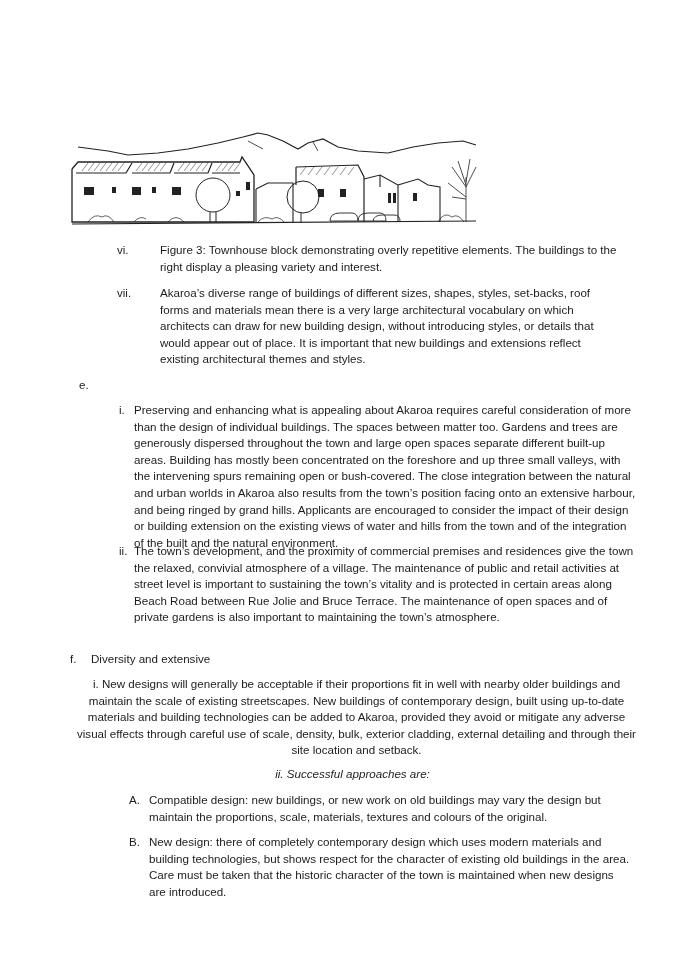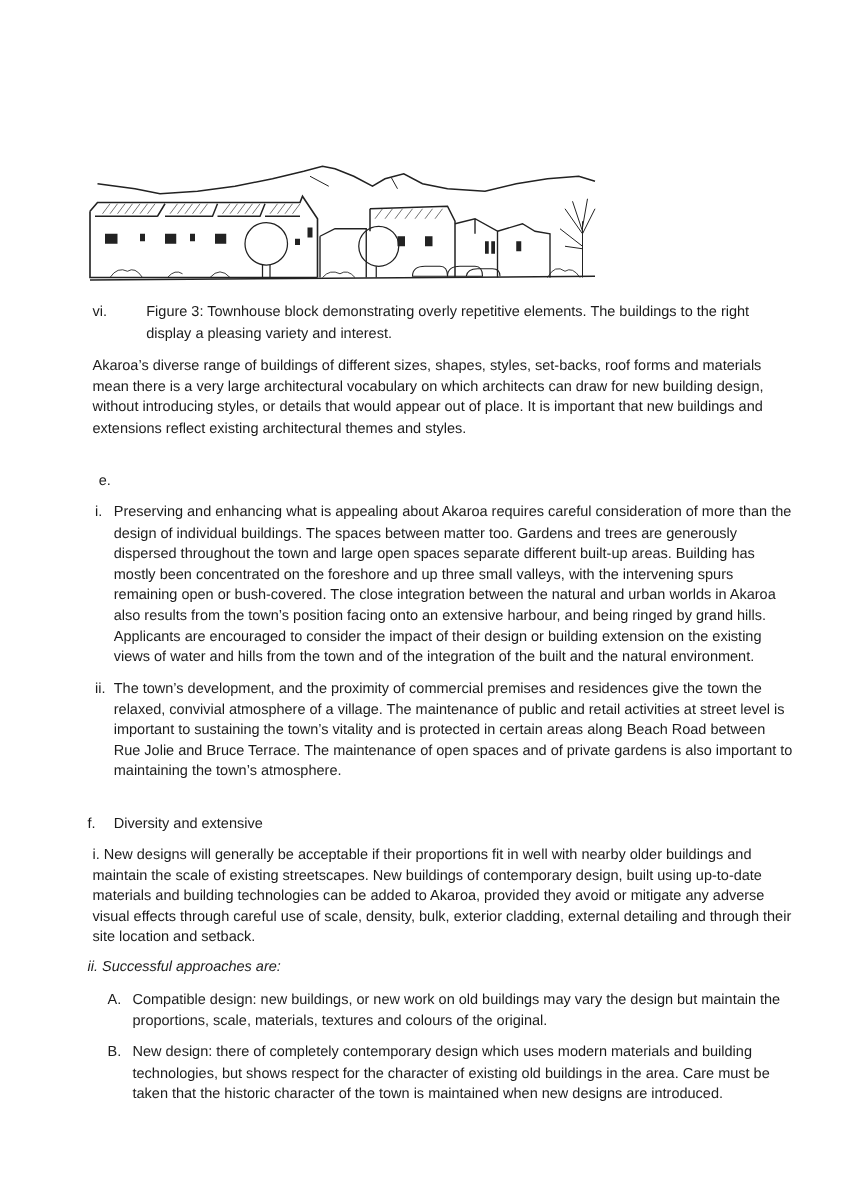--- a/index.html
+++ b/index.html
@@ -8,34 +8,34 @@
       font-family: "Liberation Sans", sans-serif;
       color: #1c1c1c;
       font-size: 11.6px;
       line-height: 16.6px;
     }
     .abs { position: absolute; }
     .figure { left: 68px; top: 127px; width: 412px; height: 103px; }
     .figure svg { width: 100%; height: 100%; }
 
     .item { position: absolute; display: flex; }
-    .item .num { flex: 0 0 auto; }
+    .item .num { flex: 0 0 auto; margin-left: 43px; }
     .item .txt { flex: 1 1 auto; }
 
     
     .r-item .num { width: 43px; padding-left: 0; }
     .r-item { left: 74px; width: 545px; }
 
     .heading { position: absolute; display: flex; }
     .heading .num { width: 21px; }
 
     .sub-item { left: 76px; width: 560px; }
     .sub-item .num { width: 15px; }
 
-    .plain { position: absolute; left: 74px; width: 565px; }
+    .plain { position: absolute; left: 74px; width: 565px; text-align: center; }
 
     .alpha-item { left: 86px; width: 545px; }
     .alpha-item .num { width: 20px; }
   </style>
 </head>
 <body>
 
 <div class="abs figure">
   <svg viewBox="0 0 412 103" fill="none" stroke="#222" stroke-width="1">
 
@@ -94,20 +94,21 @@
     <path d="M20 95 Q26 86 34 90 Q40 86 46 95 M66 95 Q72 88 78 92 M100 95 Q108 86 116 95 M190 95 Q196 88 204 92 Q210 88 216 95 M370 95 Q376 84 384 90 Q390 86 396 95" stroke-width="0.7"></path>
   </svg>
 </div>
 
 <div class="item r-item" style="top:242px;">
   <span class="num">vi.</span>
   <span class="txt">Figure 3: Townhouse block demonstrating overly repetitive elements. The buildings to the right display a pleasing variety and interest.</span>
 </div>
 
 <div class="item r-item" style="top:285px;">
+  <span class="num">vii.</span>
   <span class="txt">Akaroa’s diverse range of buildings of different sizes, shapes, styles, set-backs, roof forms and materials mean there is a very large architectural vocabulary on which architects can draw for new building design, without introducing styles, or details that would appear out of place. It is important that new buildings and extensions reflect existing architectural themes and styles.</span>
 </div>
 
 <div class="heading" style="left:79px; top:377px;">
   <span class="num">e.</span>
 </div>
 
 <div class="item sub-item" style="top:402px;">
   <span class="num">i.</span>
   <span class="txt">Preserving and enhancing what is appealing about Akaroa requires careful consideration of more than the design of individual buildings. The spaces between matter too. Gardens and trees are generously dispersed throughout the town and large open spaces separate different built-up areas. Building has mostly been concentrated on the foreshore and up three small valleys, with the intervening spurs remaining open or bush-covered. The close integration between the natural and urban worlds in Akaroa also results from the town’s position facing onto an extensive harbour, and being ringed by grand hills. Applicants are encouraged to consider the impact of their design or building extension on the existing views of water and hills from the town and of the integration of the built and the natural environment.</span>

